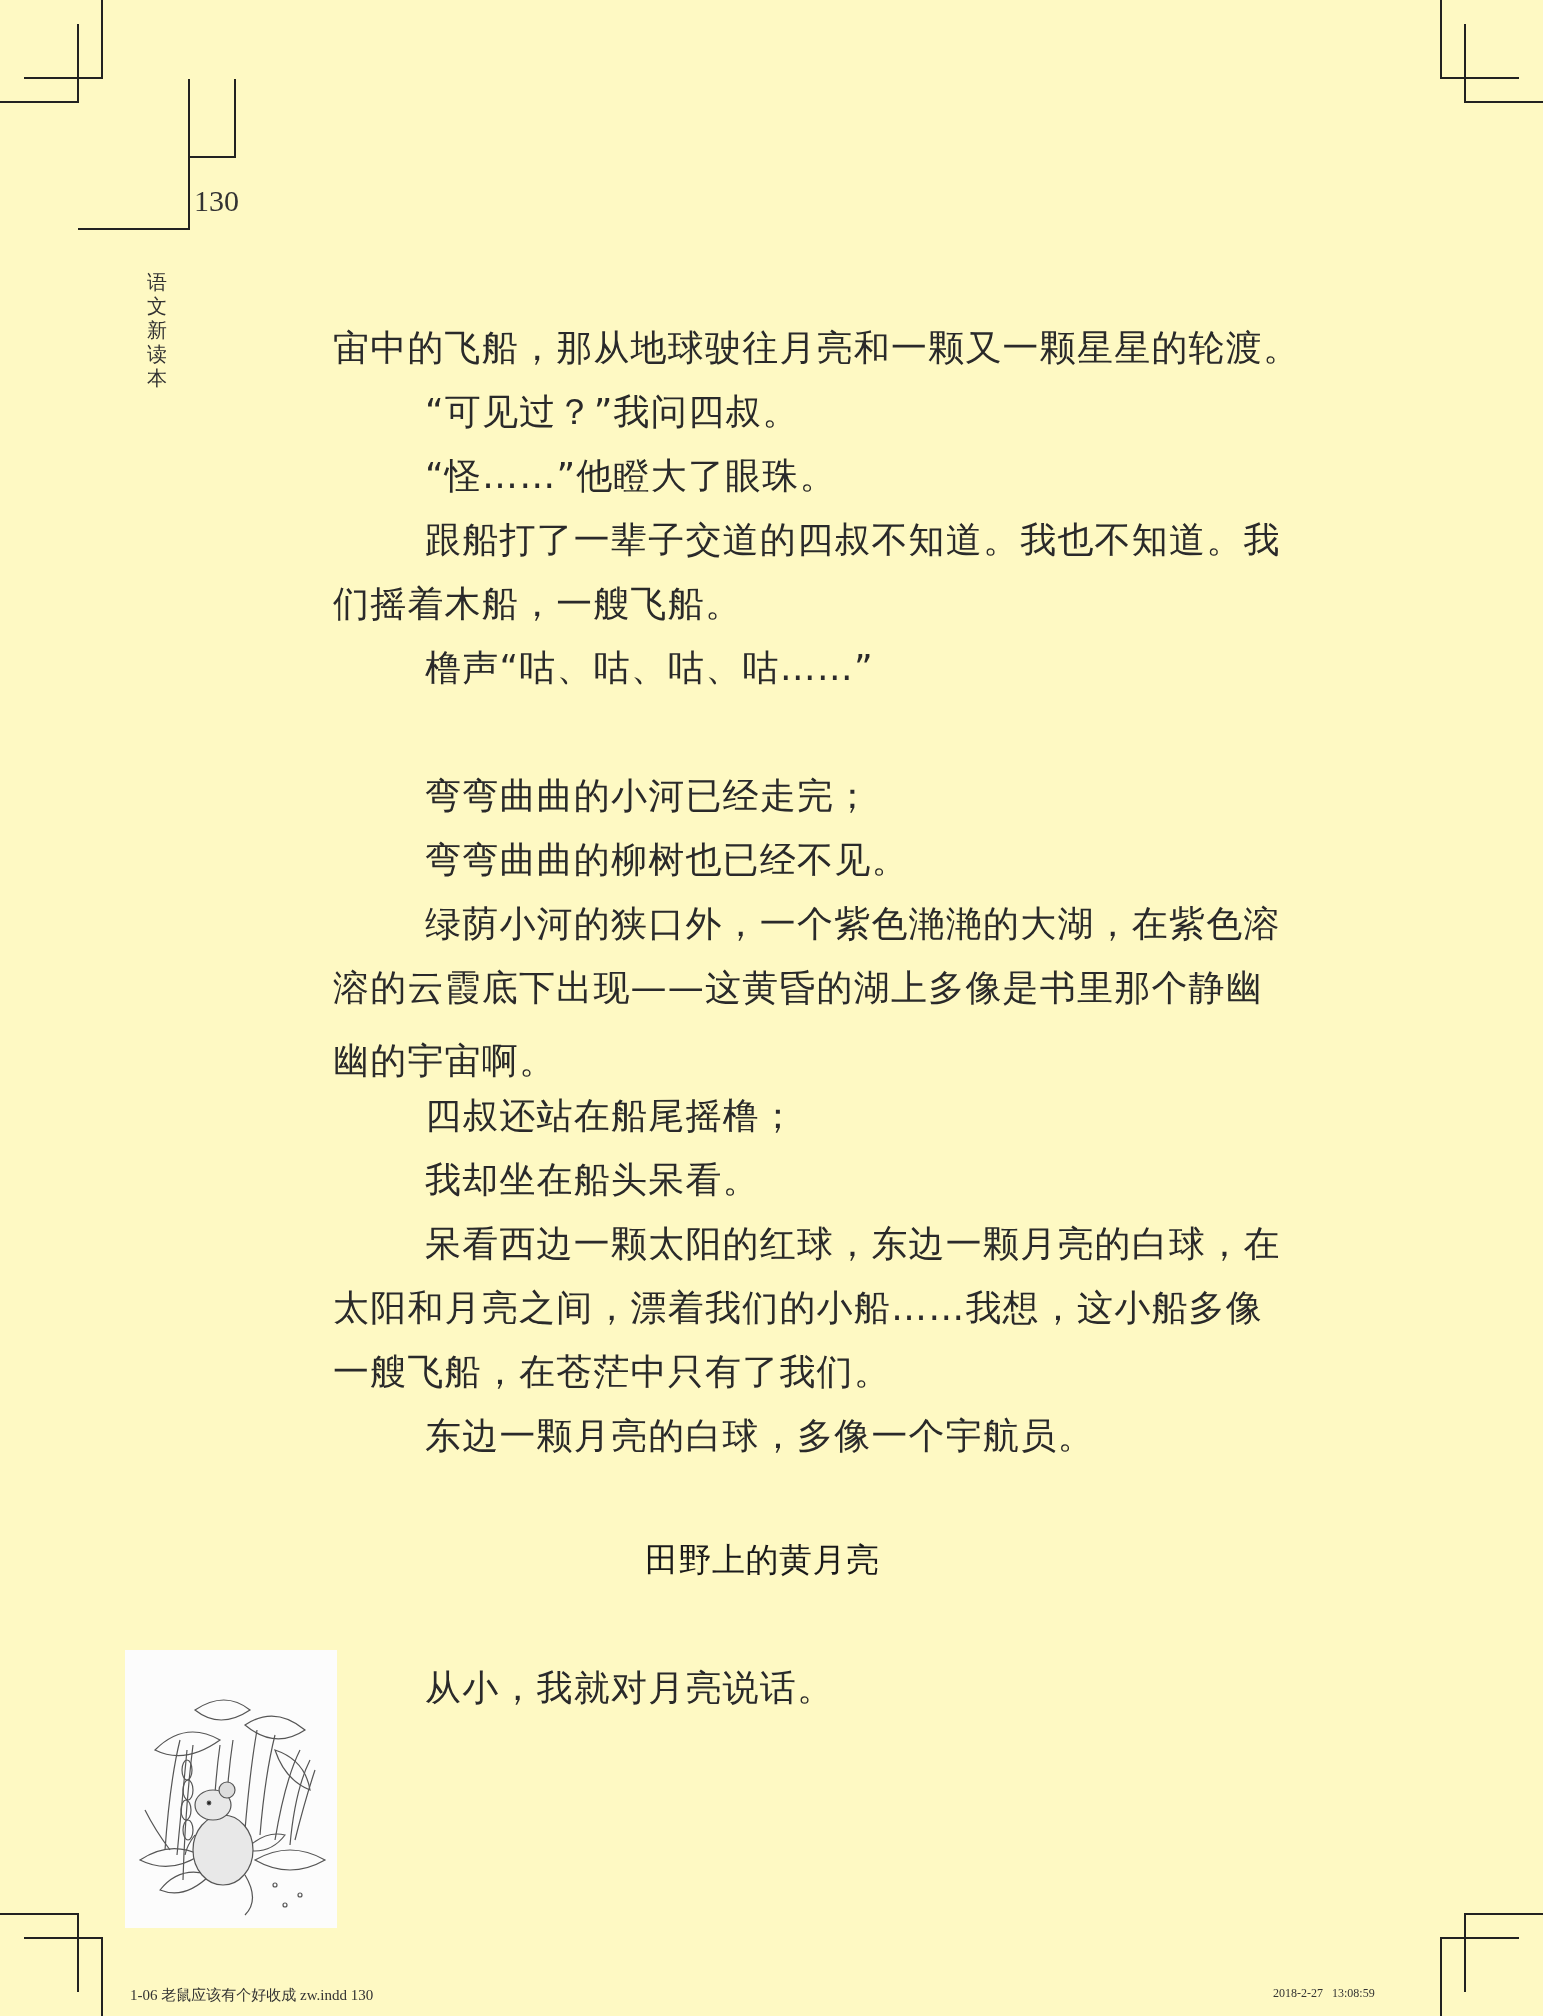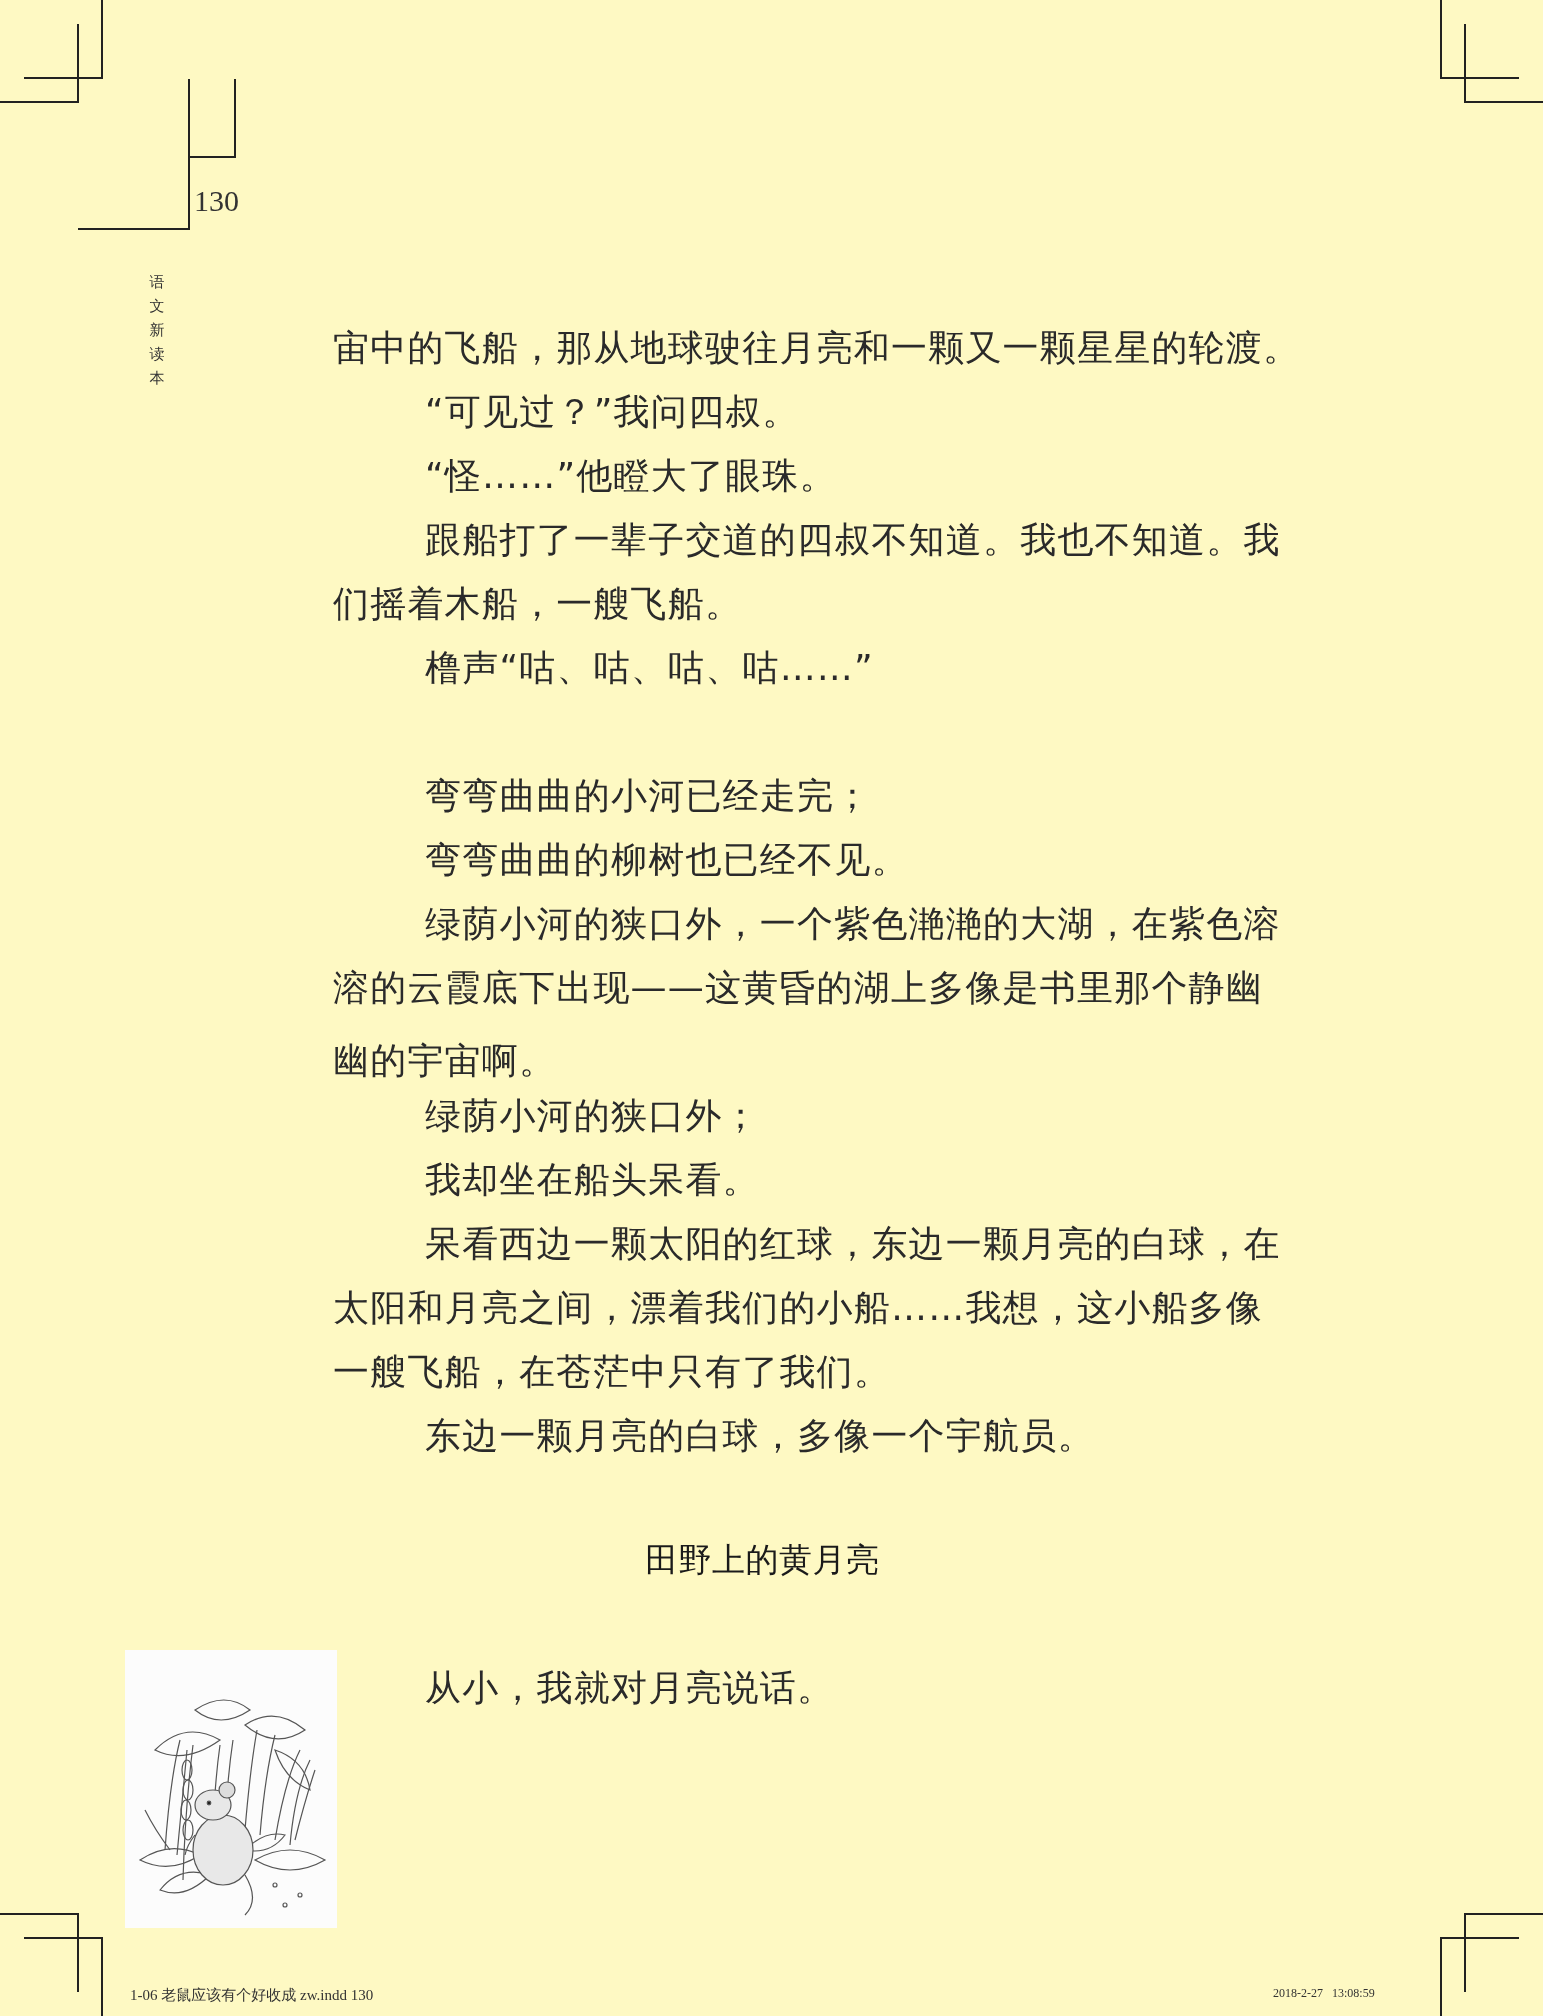--- a/index.html
+++ b/index.html
@@ -1,21 +1,21 @@
 <!DOCTYPE html>
 <html><head>
 <meta charset="utf-8">
 <style>
   html, body { margin: 0; padding: 0; background: #ffffff; }
   body { width: 1543px; height: 2016px; position: relative; overflow: hidden; }
   .page { position: absolute; left: 0; top: 0; width: 1543px; height: 2016px; background: #fef9c3; }
   .hl { position: absolute; height: 2px; background: #222; }
   .vl { position: absolute; width: 2px; background: #222; }
   .page-number { position: absolute; left: 194px; top: 184px; font-family: "Liberation Serif", "DejaVu Serif", serif; font-size: 30px; color: #333; }
-  .running-head { position: absolute; left: 144px; top: 270px; width: 26px; font-family: "DejaVu Sans", sans-serif; font-size: 15px; line-height: 24px; color: #333; text-align: center; word-break: break-all; }
+  .running-head { position: absolute; left: 144px; top: 270px; width: 26px; font-family: "DejaVu Sans", sans-serif; font-size: 20px; line-height: 24px; color: #333; text-align: center; word-break: break-all; }
   .line { position: absolute; left: 333px; width: 855px; font-family: "DejaVu Sans", sans-serif; font-size: 36px; line-height: 40px; color: #2a2a2a; white-space: nowrap; letter-spacing: 1.2px; }
   .line.indent { left: 401px; width: 787px; margin-left: 24px; }
   .line.justify { text-align: justify; text-align-last: justify; }
   .title { position: absolute; left: 645px; top: 1538px; font-family: "DejaVu Sans", sans-serif; font-size: 33px; line-height: 44px; color: #1a1a1a; letter-spacing: 0.5px; }
   .illustration { position: absolute; left: 125px; top: 1650px; width: 212px; height: 278px; background: #fcfcfc; }
   .footer-left { position: absolute; left: 130px; top: 1986px; font-family: "Liberation Serif", "DejaVu Serif", serif; font-size: 15px; color: #333; white-space: nowrap; }
   .footer-right { position: absolute; left: 1273px; top: 1986px; font-family: "Liberation Serif", "DejaVu Serif", serif; font-size: 12px; color: #333; white-space: nowrap; word-spacing: 6px; }
 </style>
 </head>
 <body>
@@ -55,21 +55,21 @@
   <div class="line indent" style="top:456px;">“怪……”他瞪大了眼珠。</div>
   <div class="line indent justify" style="top:520px;">跟船打了一辈子交道的四叔不知道。我也不知道。我</div>
   <div class="line" style="top:584px;">们摇着木船，一艘飞船。</div>
   <div class="line indent" style="top:648px;">橹声“咕、咕、咕、咕……”</div>
 
   <div class="line indent" style="top:776px;">弯弯曲曲的小河已经走完；</div>
   <div class="line indent" style="top:840px;">弯弯曲曲的柳树也已经不见。</div>
   <div class="line indent justify" style="top:904px;">绿荫小河的狭口外，一个紫色滟滟的大湖，在紫色溶</div>
   <div class="line justify" style="top:968px;">溶的云霞底下出现——这黄昏的湖上多像是书里那个静幽</div>
   <div class="line" style="top:1032px;margin-top:9px;">幽的宇宙啊。</div>
-  <div class="line indent" style="top:1096px;">绿荫小河的狭口外；</div>
+  <div class="line indent" style="top:1096px;">四叔还站在船尾摇橹；</div>
   <div class="line indent" style="top:1160px;">我却坐在船头呆看。</div>
   <div class="line indent justify" style="top:1224px;">呆看西边一颗太阳的红球，东边一颗月亮的白球，在</div>
   <div class="line justify" style="top:1288px;">太阳和月亮之间，漂着我们的小船……我想，这小船多像</div>
   <div class="line" style="top:1352px;">一艘飞船，在苍茫中只有了我们。</div>
   <div class="line indent" style="top:1416px;">东边一颗月亮的白球，多像一个宇航员。</div>
 
   <div class="title">田野上的黄月亮</div>
 
   <div class="illustration">
     <svg width="212" height="278" viewBox="0 0 212 278">

